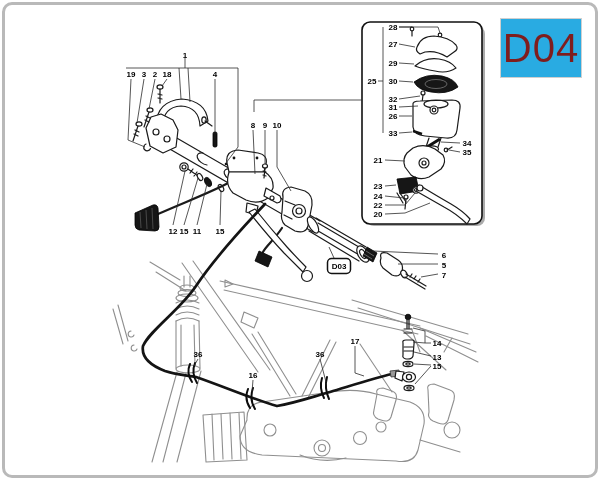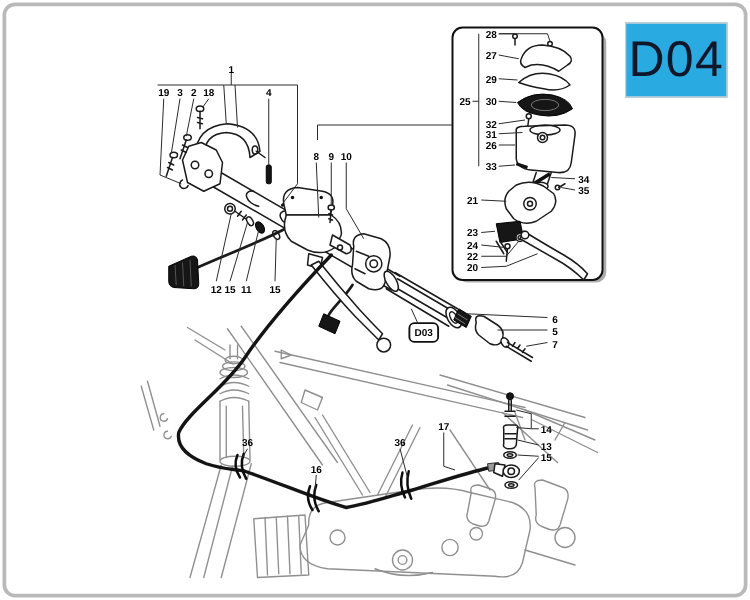--- a/index.html
+++ b/index.html
@@ -12,21 +12,21 @@
   .partline{stroke:#1a1a1a;stroke-width:1.2;fill:none;stroke-linecap:round;}
   .dark{fill:#161616;stroke:#000;stroke-width:0.8;}
   .hose{stroke:#141414;stroke-width:2.7;fill:none;stroke-linecap:round;}
   .cable{stroke:#1b1b1b;stroke-width:2.2;fill:none;stroke-linecap:round;}
   .band{stroke:#0c0c0c;stroke-width:2;fill:none;stroke-linecap:round;}
   .leader{fill:none;stroke:#2b2b2b;stroke-width:0.8;stroke-linejoin:round;}
   .plbl{font:bold 8px "Liberation Sans",sans-serif;fill:#000;text-anchor:middle;dominant-baseline:central;}
   .refbox{fill:#fff;stroke:#111;stroke-width:1.5;}
   #code-badge{position:absolute;left:500px;top:18px;width:82px;height:60px;
       display:flex;align-items:center;justify-content:center;
-      color:#0f172a;font-size:40px;font-weight:400;letter-spacing:1px;
+      color:#7f1d1d;font-size:40px;font-weight:400;letter-spacing:1px;
       border:1px solid #cfcfcf;box-sizing:border-box;}
 </style>
 </head>
 <body>
 
 <div id="stage">
   <svg id="diagram-svg" viewBox="0 0 600 480">
 
     <g class="chassis">
       <path d="M150,262 L180,280 M156,272 L186,291"></path>

